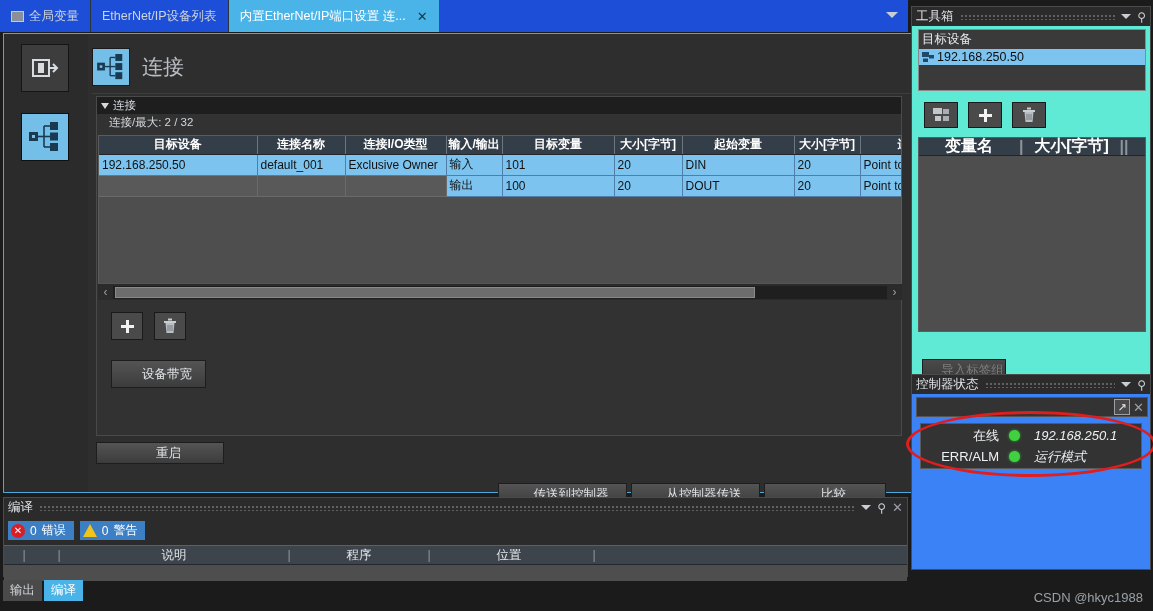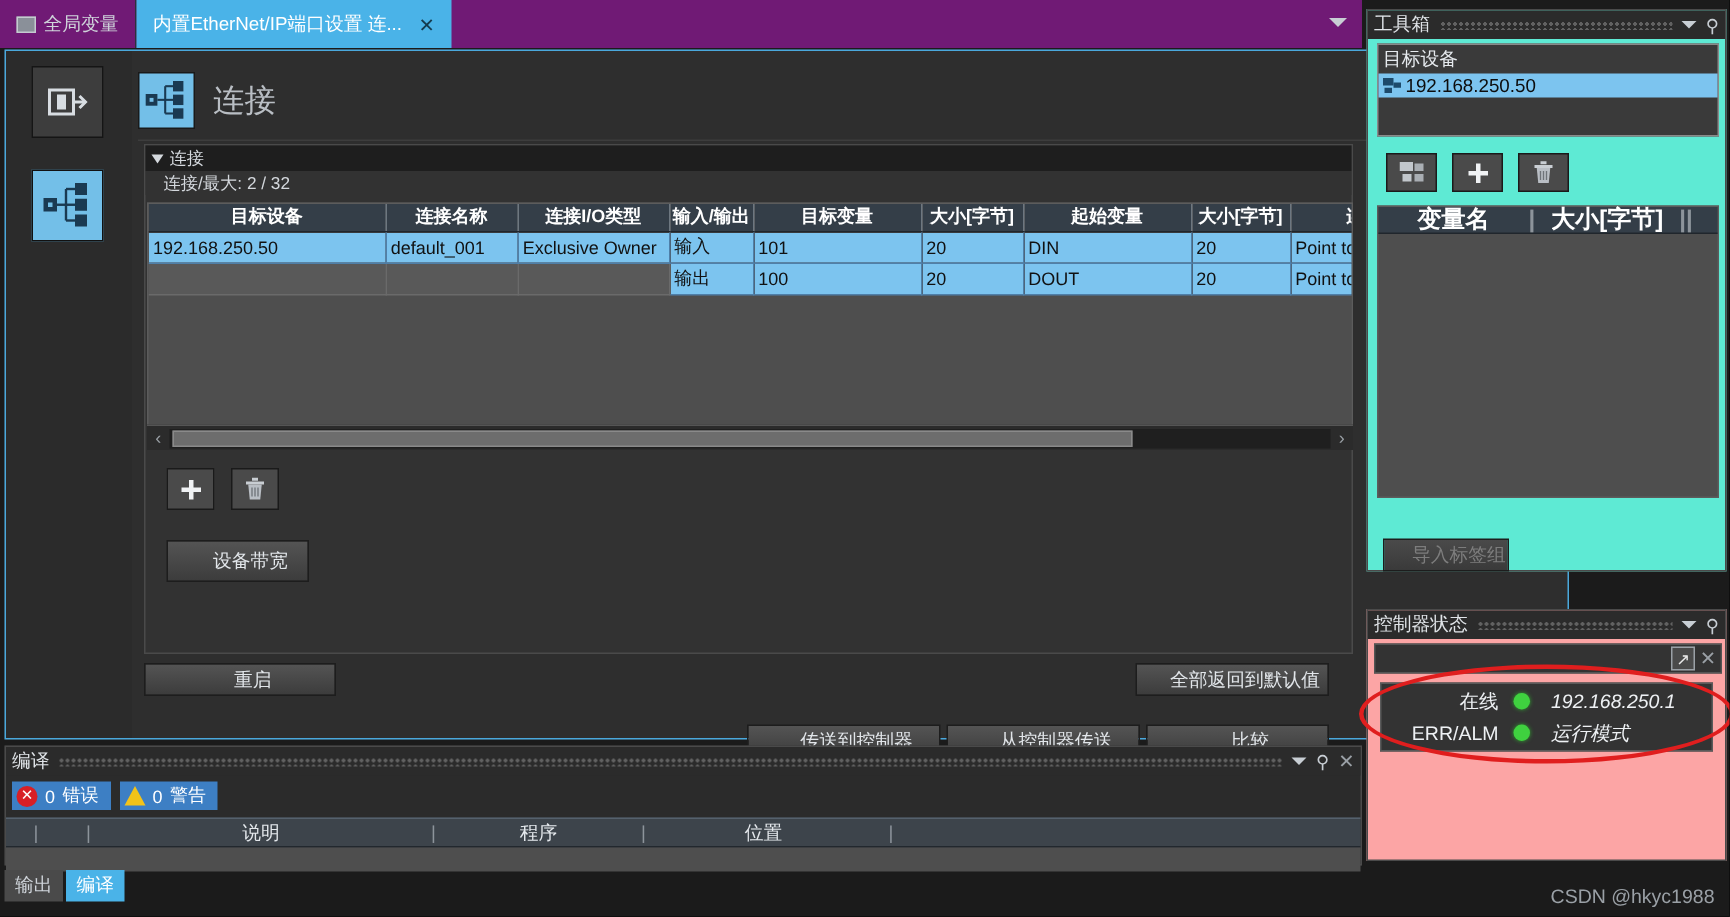--- a/index.html
+++ b/index.html
@@ -7,21 +7,21 @@
     width: 1153px; height: 611px;
     background: #000;
     font-family: "Liberation Sans", "DejaVu Sans", sans-serif;
     overflow: hidden;
   }
   #app { position: relative; width: 1153px; height: 611px; background: #1b1b1b; }
 
   
   .tabbar {
     position: absolute; left: 0; top: 0; width: 908px; height: 32px;
-    background: #701a75;
+    background: #1d4ed8;
     display: flex; align-items: flex-start;
   }
   .tab {
     display: flex; align-items: center; gap: 5px;
     padding: 0 11px; font-size: 12.5px; color: #cfd4da;
     height: 32px; border-right: 1px solid #2a323c;
   }
   .tab.active {
     background: #4ab3e8; color: #ffffff;
     border-right: none;
@@ -173,22 +173,22 @@
     font-size: 16px; font-weight: bold; color: #fff;
     border-bottom: 1px solid #20262c;
   }
   .vg-head span { text-align: center; }
   .tb-import {
     position: absolute; left: 10px; top: 352px; width: 84px; height: 22px;
   }
 
   
   .ctrlstatus {
-    position: absolute; left: 911px; top: 406px; width: 240px; height: 168px;
-    background: #fca5a5; border: 1px solid #4a4a4a;
+    position: absolute; left: 911px; top: 374px; width: 240px; height: 196px;
+    background: #3b82f6; border: 1px solid #4a4a4a;
   }
   .cs-toolrow {
     position: absolute; left: 4px; top: 22px; width: 232px; height: 20px;
     background: #333; border: 1px solid #555;
     display: flex; align-items: center; justify-content: flex-end; gap: 3px;
     padding-right: 3px;
   }
   .cs-expand { width: 16px; height: 16px; background: #4a4a4a; border: 1px solid #9aa0a6;
                color: #e8e8e8; font-size: 11px; display:flex;align-items:center;justify-content:center;}
   .cs-body {
@@ -247,20 +247,23 @@
 </style>
 </head>
 <body>
 
 <div id="app">
 
   <div class="tabbar">
     <div class="tab">
       <span class="tabicon"></span>
       <span>全局变量</span>
+    </div>
+    <div class="tab">
+      <span>EtherNet/IP设备列表</span>
     </div>
     <div class="tab active">
       <span>内置EtherNet/IP端口设置 连...</span>
       <span class="closex">✕</span>
     </div>
     <div class="tabbar-chevron"></div>
   </div>
 
   <div class="editor">
 
@@ -392,21 +395,20 @@
           <line x1="5" y1="7" x2="5" y2="13" stroke="#6f7479" stroke-width="0.9"></line>
           <line x1="7" y1="7" x2="7" y2="13" stroke="#6f7479" stroke-width="0.9"></line>
           <line x1="9" y1="7" x2="9" y2="13" stroke="#6f7479" stroke-width="0.9"></line>
         </svg>
       </div>
 
       <div class="btn" style="position:absolute;left:14px;top:263px;width:95px;height:28px;">设备带宽</div>
     </div>
 
     <div class="btn" style="position:absolute;left:92px;top:408px;width:128px;height:22px;">重启</div>
-    <div class="btn" style="position:absolute;left:753px;top:408px;width:129px;height:22px;">全部返回到默认值</div>
 
     <div class="btn" style="position:absolute;left:494px;top:449px;width:129px;height:22px;">传送到控制器</div>
     <div class="btn" style="position:absolute;left:627px;top:449px;width:129px;height:22px;">从控制器传送</div>
     <div class="btn" style="position:absolute;left:760px;top:449px;width:122px;height:22px;">比较</div>
   </div>
 
   <div class="toolbox">
     <div class="panel-title">
       <span>工具箱</span>
       <span class="dots"></span>

